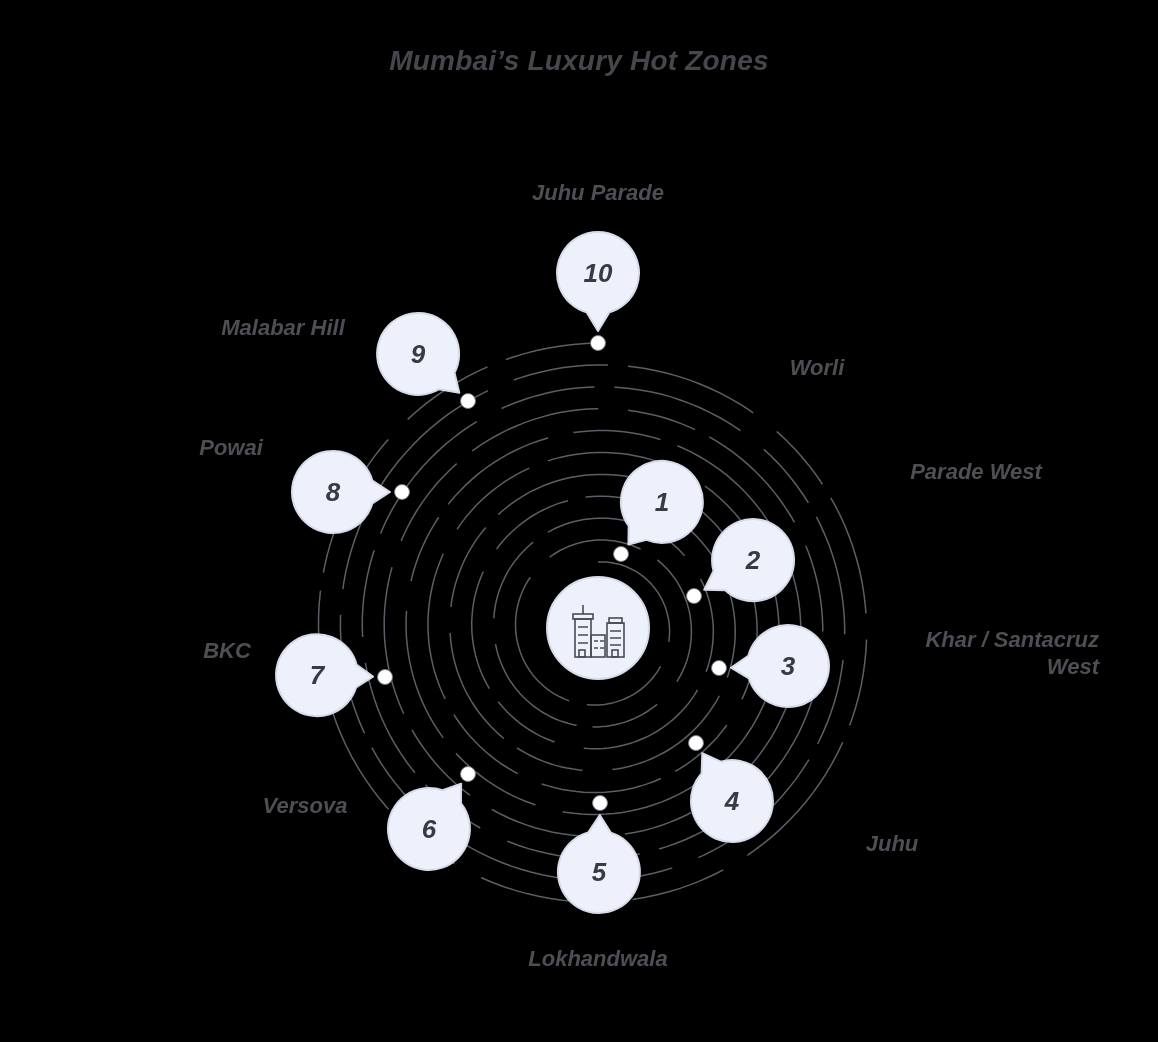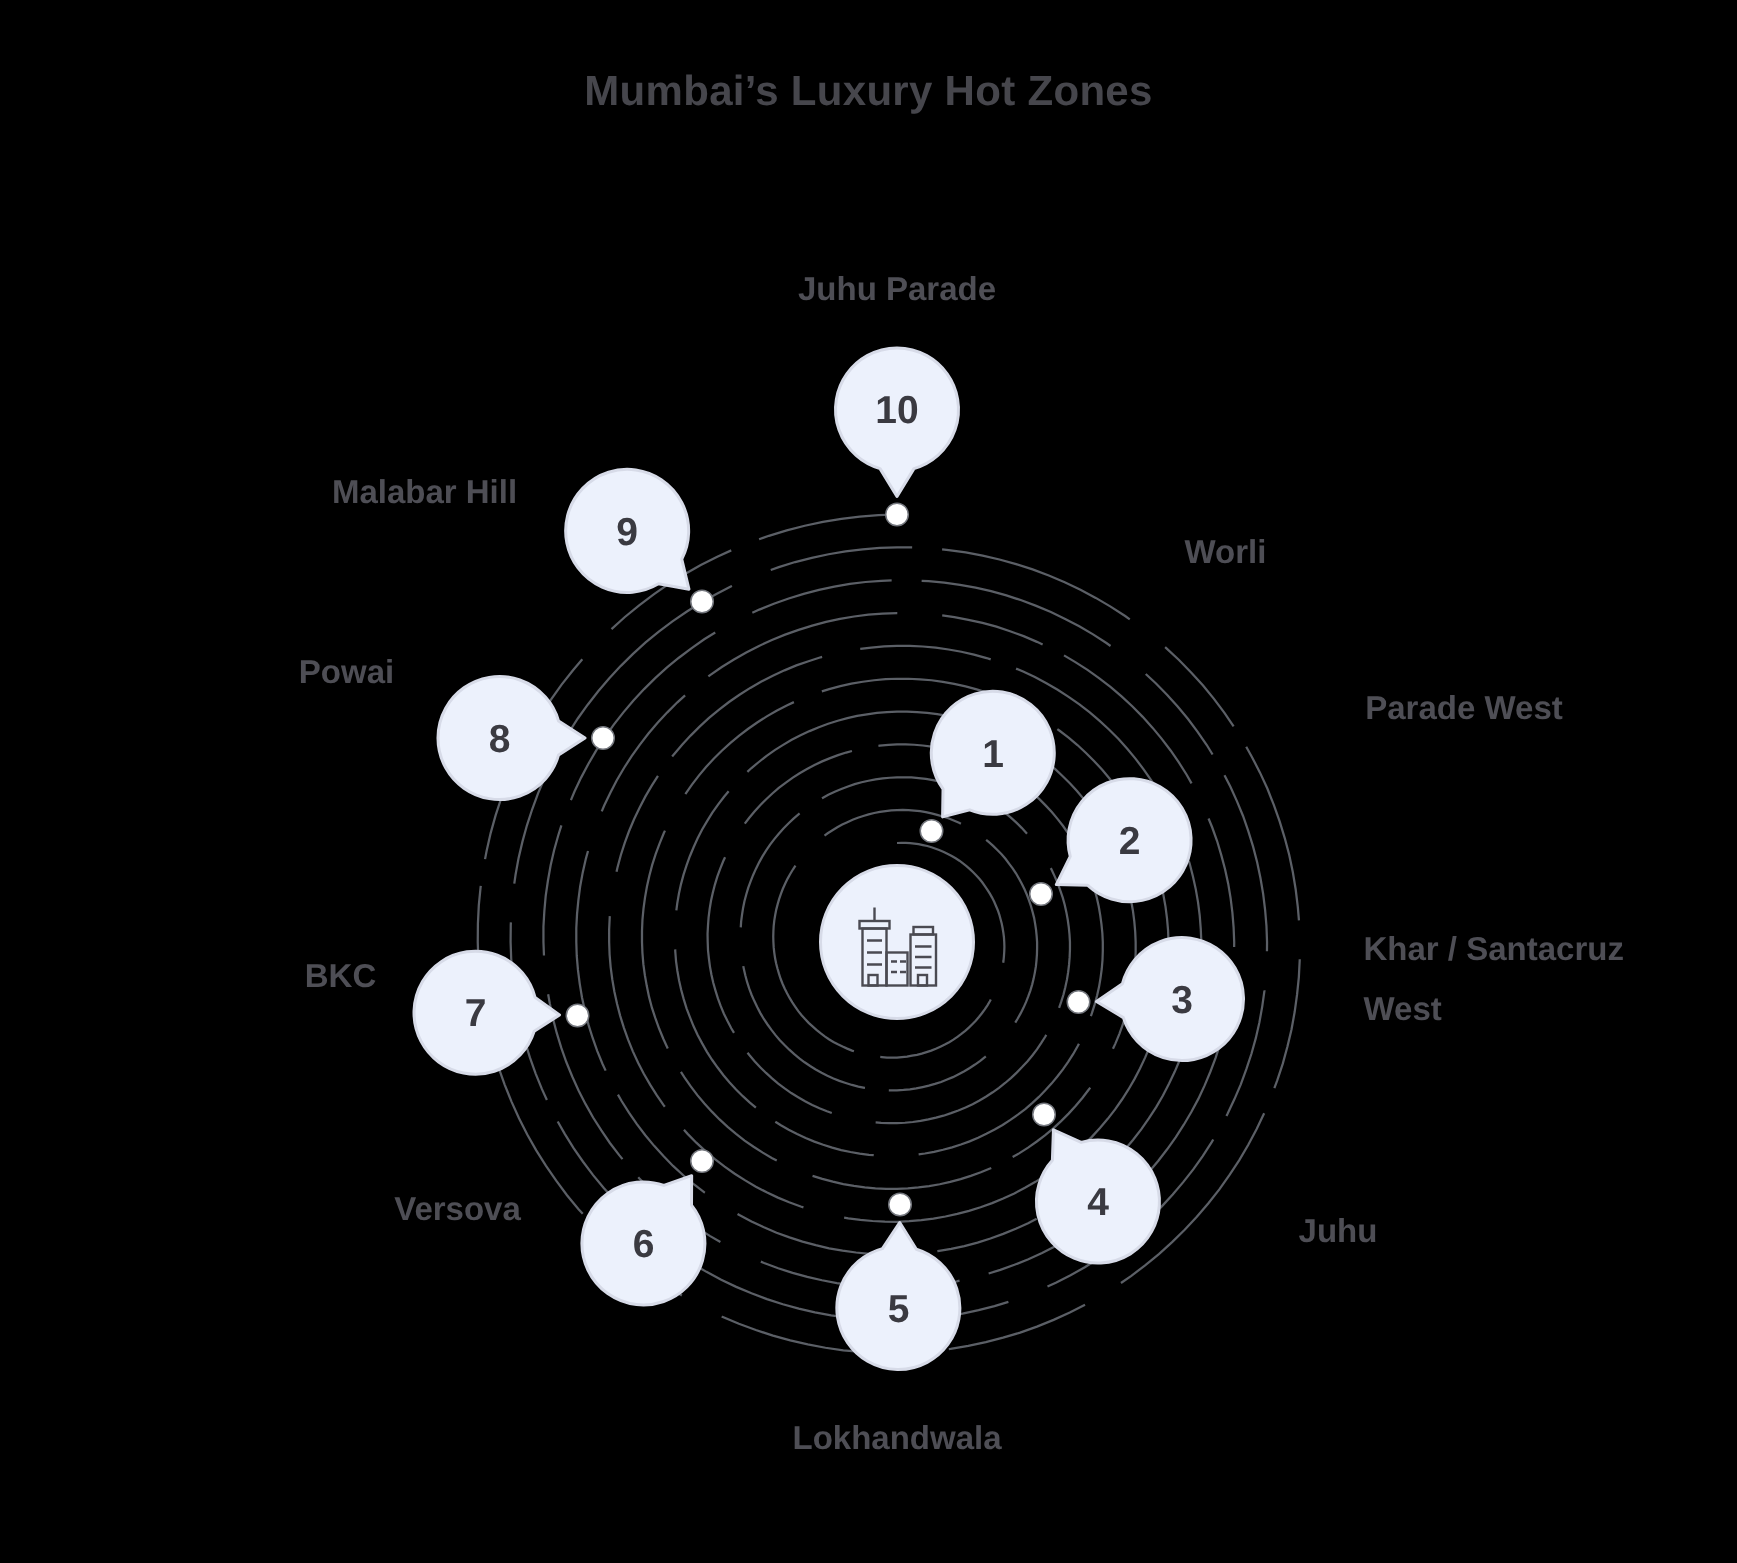--- a/index.html
+++ b/index.html
@@ -3,20 +3,21 @@
 <meta charset="utf-8">
 <style>
   html, body { margin: 0; padding: 0; background: #000; }
   .canvas {
     position: relative;
     width: 1158px;
     height: 1042px;
     background: var(--background, #000000);
     overflow: hidden;
     font-family: "Liberation Sans", "DejaVu Sans", sans-serif;
+    font-style: italic;
   }
   .diagram-title {
     position: absolute;
     top: 45px;
     left: 0;
     width: 100%;
     text-align: center;
     font-size: 28px;
     font-weight: 700;
     letter-spacing: 0.2px;
@@ -63,22 +64,22 @@
     transform: translate(-50%, -50%);
     white-space: nowrap;
     font-size: 22px;
     font-weight: 700;
     color: var(--label_text, #4e4e55);
   }
   .zone-label.two-line {
     transform: translate(0, -50%);
     white-space: normal;
     width: 190px;
-    text-align: left;
-    line-height: 40px;
+    text-align: right;
+    line-height: 27px;
   }
 </style>
 </head>
 <body>
 
 <div class="canvas">
 
   <div class="diagram-title">Mumbai’s Luxury Hot Zones</div>
 
   <svg class="diagram-svg" width="1158" height="1042" viewBox="0 0 1158 1042">
@@ -131,21 +132,21 @@
         <path d="M 439.0 389.2 A 41 41 0 1 1 454.5 372.8 L 459.3 392.8 Z" class="bubble-shape"></path>
         <text x="418" y="363" class="bubble-num">9</text>
         <path d="M 586.7 312.4 A 41 41 0 1 1 609.3 312.4 L 598.0 331.0 Z" class="bubble-shape"></path>
         <text x="598" y="282" class="bubble-num">10</text>
       </g>
   </svg>
 
   <div class="zone-label" style="left:817px; top:368px">Worli</div>
   <div class="zone-label" style="left:976px; top:472px">Parade West</div>
   <div class="zone-label two-line" style="left:909px; top:653px">Khar / Santacruz West</div>
-  <div class="zone-label" style="left:892px; top:821px">Juhu</div>
+  <div class="zone-label" style="left:892px; top:844px">Juhu</div>
   <div class="zone-label" style="left:598px; top:959px">Lokhandwala</div>
   <div class="zone-label" style="left:305px; top:806px">Versova</div>
   <div class="zone-label" style="left:227px; top:651px">BKC</div>
   <div class="zone-label" style="left:231px; top:448px">Powai</div>
   <div class="zone-label" style="left:283px; top:328px">Malabar Hill</div>
   <div class="zone-label" style="left:598px; top:193px">Juhu Parade</div>
 
 </div>
 
 </body></html>

